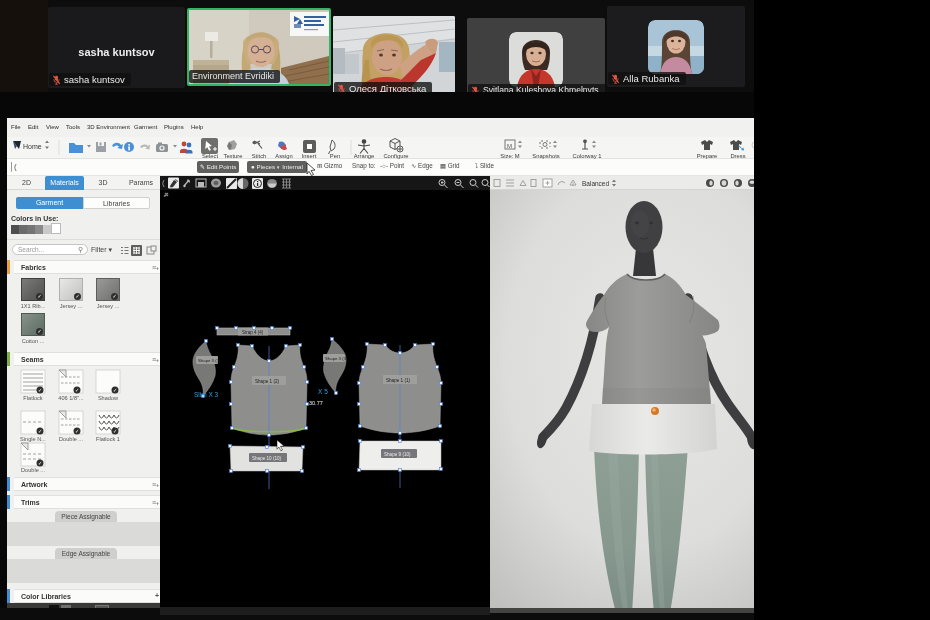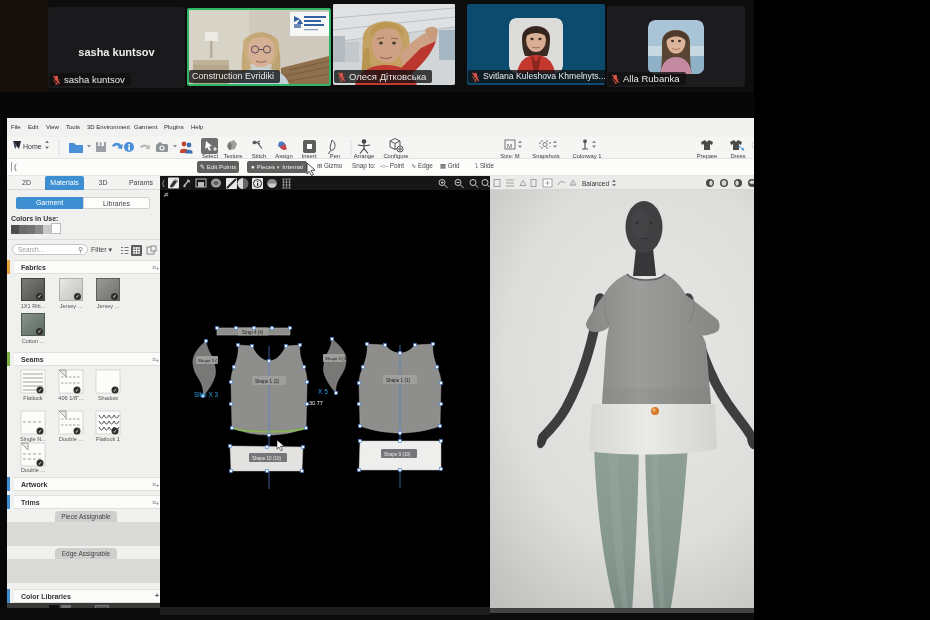--- a/index.html
+++ b/index.html
@@ -73,24 +73,24 @@
           <g stroke="#55495a" stroke-width="1" fill="none">
               <circle cx="66" cy="39.5" r="3.6"></circle>
               <circle cx="78" cy="39.5" r="3.6"></circle>
               <path d="M70 39.5 h4.5"></path>
             </g>
           <path d="M67 51 q5 2.5 10 0" stroke="#96685a" stroke-width="1.1" fill="none"></path>
           <path d="M44 74 C48 62 60 58 72 58 C84 58 96 62 100 74 Z" fill="#c2d1d9"></path>
           <path d="M64 58 q8 4 16 0 l-2 6 q-6 2.5 -12 0 Z" fill="#ccd7dd"></path>
         </g>
       </svg>
-      <div class="nlabel" style="left:0;bottom:1px;font-size:9px;">Construction Evridiki</div>
+      <div class="nlabel" style="left:0;bottom:1px;font-size:9px;">Environment Evridiki</div>
     </div>
 
-    <div class="tile" style="left:333px;top:4px;width:122px;height:81px;background:#ef4444;">
+    <div class="tile" style="left:333px;top:16px;width:122px;height:81px;background:#ef4444;">
       <svg width="122" height="81" viewBox="0 0 122 81" style="position:absolute;left:0;top:0;">
         <rect width="122" height="81" fill="#d2d5d7"></rect>
         <path d="M0 0 h122 v22 l-122 16 Z" fill="#dfe1e2"></path>
         <path d="M0 14 L122 4 M0 26 L122 13 M0 38 L122 23" stroke="#bcc0c4" stroke-width="1.2" fill="none"></path>
         <rect x="106" y="26" width="16" height="30" fill="#a4b6c2"></rect>
         <rect x="0" y="32" width="12" height="26" fill="#b4bcc2"></rect>
         <rect x="12" y="38" width="14" height="20" fill="#c2c8cc"></rect>
         <g>
           <path d="M30 36 C28 14 72 10 76 32 C78 46 76 62 73 81 L34 81 C30 64 28 50 30 36 Z" fill="#c3a163"></path>
           <path d="M32 44 C28 58 28 70 30 81 L42 81 C38 66 36 54 36 44 Z" fill="#b8954f"></path>
@@ -106,21 +106,21 @@
           <path d="M68 64 C74 58 82 50 88 44 L103 37 C99 50 88 61 80 69 L74 76 Z" fill="#bb372e"></path>
         </g>
       </svg>
       <div class="nlabel"><svg class="micoff" viewBox="0 0 10 11">
             <rect x="3.4" y="0.8" width="3.2" height="5.4" rx="1.6" fill="#e05545"></rect>
             <path d="M2.2 4.6 v0.8 a2.8 2.8 0 0 0 5.6 0 v-0.8 M5 8.4 v1.4 M3.4 10.2 h3.2" stroke="#e05545" stroke-width="0.9" fill="none"></path>
             <path d="M1.6 1 L8.6 9.8" stroke="#e05545" stroke-width="1.3"></path>
           </svg>Олеся Дітковська</div>
     </div>
 
-    <div class="tile" style="left:467px;top:4px;width:138px;height:81px;background:#0c4a6e;">
+    <div class="tile" style="left:467px;top:18px;width:138px;height:81px;background:#404040;">
       <svg width="54" height="55" viewBox="0 0 54 55" style="position:absolute;left:42px;top:14px;border-radius:7px;">
         <rect width="54" height="55" rx="7" fill="#dcdcda"></rect>
         <path d="M13 20 C13 4 41 4 41 20 C41 28 40 33 38 38 L16 38 C14 33 13 28 13 20 Z" fill="#3a2a22"></path>
         <ellipse cx="27" cy="22" rx="10" ry="12" fill="#d9af94"></ellipse>
         <path d="M14 16 C18 8 36 8 40 16 L40 24 C38 12 16 12 14 24 Z" fill="#32241d"></path>
         <ellipse cx="23" cy="21" rx="1.6" ry="1.3" fill="#3a2e28"></ellipse>
         <ellipse cx="31" cy="21" rx="1.6" ry="1.3" fill="#3a2e28"></ellipse>
         <path d="M23 29 q4 2 8 0" stroke="#a06a58" stroke-width="1" fill="none"></path>
         <path d="M8 55 C10 42 18 37 27 37 C36 37 44 42 46 55 Z" fill="#c4372c"></path>
         <path d="M22 37 L27 44 L32 37 L29 55 L25 55 Z" fill="#8e2420"></path>

